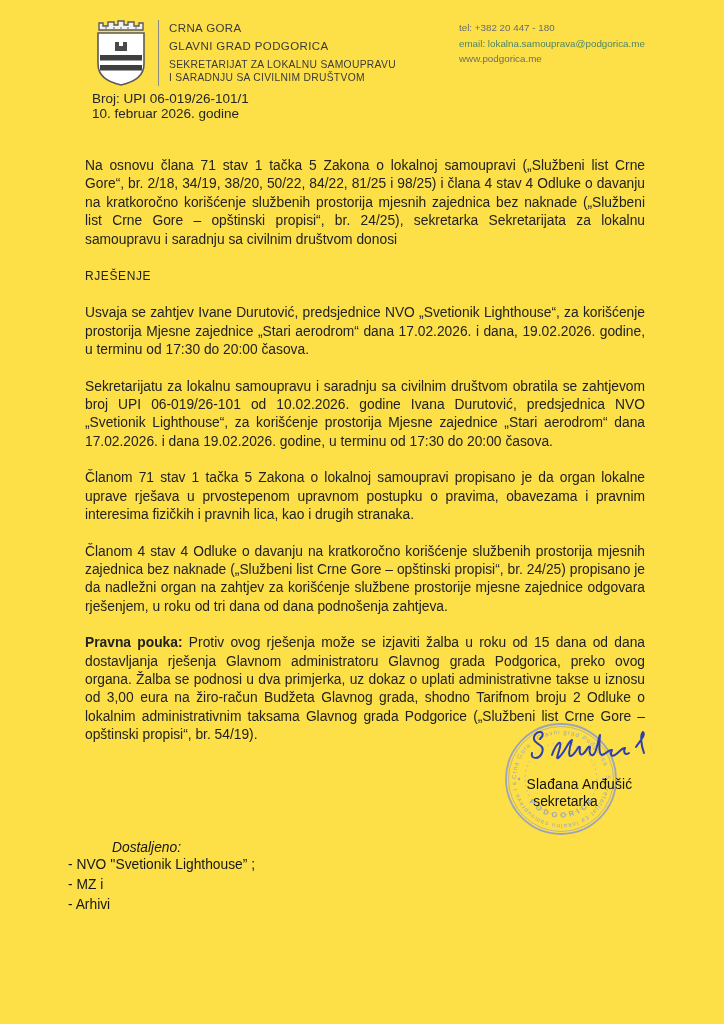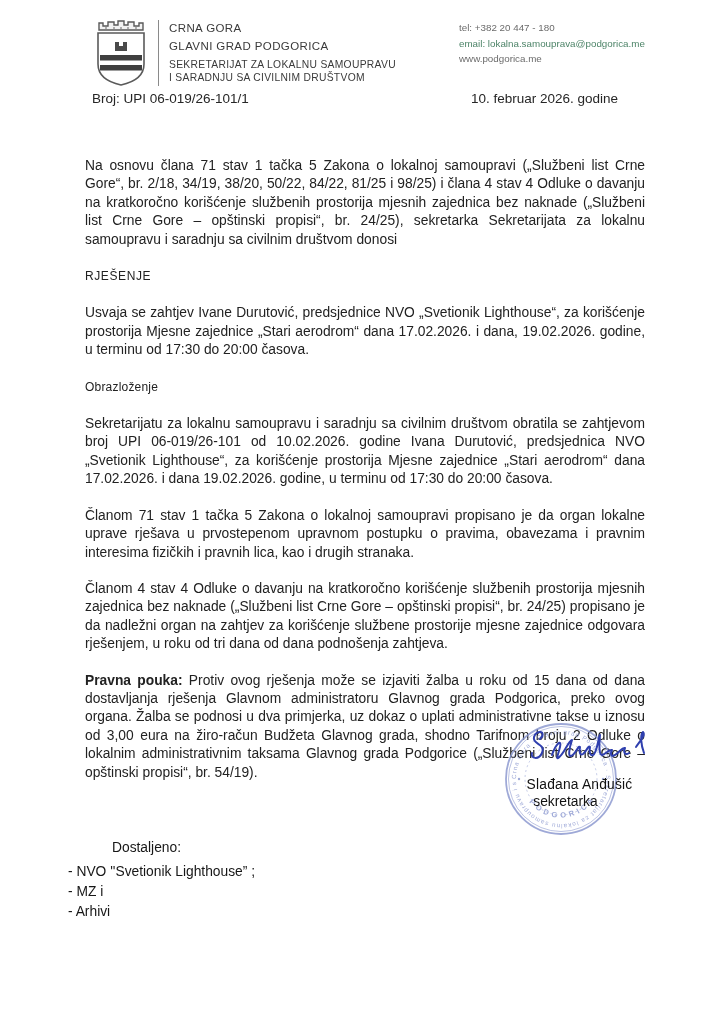--- a/index.html
+++ b/index.html
@@ -1,20 +1,20 @@
 <!DOCTYPE html>
 <html><head>
 <meta charset="utf-8">
 <style>
   html, body { margin: 0; padding: 0; background: #e8e8e8; }
   .page {
     position: relative;
     width: 724px; height: 1024px;
     margin: 0 auto;
-    background: #ffffff;
+    background: #fde047;
     font-family: "Liberation Sans", sans-serif;
     color: #1f1f1f;
     overflow: hidden;
   }
 
   
   .header {
     position: absolute; left: 92px; top: 18px; right: 30px;
     display: flex; align-items: flex-start;
   }
@@ -28,21 +28,21 @@
   .org-line-sm { font-size: 10.3px; letter-spacing: .3px; color: #3a3a3a; line-height: 13px; }
   .org-dept { margin-top: 3px; }
   .contact-block { margin-left: auto; padding-top: 2px; width: 235px; }
   .contact-line { font-size: 9.8px; color: #6b6b6b; line-height: 15.5px; }
   .contact-email { color: #4d8468; }
 
   
   .ref-row {
     position: absolute; left: 92px; top: 91px; right: 68px;
     display: flex; justify-content: space-between;
-    font-size: 13.5px; color: #262626;
+    font-size: 13.5px; color: #262626; flex-direction: column;
   }
   .ref-date { margin-right: 38px; }
 
   
   .content {
     position: absolute; left: 85px; top: 141px; width: 560px;
     font-size: 13.8px; line-height: 18.4px; color: #222;
   }
   .par { text-align: justify; margin: 16px 0 18px 0; }
   .heading-center {
@@ -66,21 +66,21 @@
     position: absolute; left: 0; top: 64px; width: 100%;
     font-size: 13.8px; color: #111; letter-spacing: .2px;
   }
   .sig-title {
     position: absolute; left: -14px; top: 81px; width: 100%;
     font-size: 13.8px; color: #111;
   }
 
   
   .distribution { position: absolute; left: 68px; top: 840px; font-size: 13.8px; color: #171717; }
-  .dist-heading { margin-left: 44px; margin-bottom: 7px; }
+  .dist-heading { margin-left: 44px; margin-bottom: 0; font-style: italic; }
   .dist-item { line-height: 20px; }
 </style>
 </head>
 <body>
 
 <div class="page">
 
   <div class="header">
     <div class="logo-box">
       <svg viewBox="0 0 58 70" width="58" height="70">
@@ -119,21 +119,20 @@
     <span class="ref-date">10. februar 2026. godine</span>
   </div>
 
   <div class="content">
     <p class="par">Na osnovu člana 71 stav 1 tačka 5 Zakona o lokalnoj samoupravi („Službeni list Crne Gore“, br. 2/18, 34/19, 38/20, 50/22, 84/22, 81/25 i 98/25) i člana 4 stav 4 Odluke o davanju na kratkoročno korišćenje službenih prostorija mjesnih zajednica bez naknade („Službeni list Crne Gore – opštinski propisi“, br. 24/25), sekretarka Sekretarijata za lokalnu samoupravu i saradnju sa civilnim društvom donosi</p>
 
     <div class="heading-center">RJEŠENJE</div>
 
     <p class="par">Usvaja se zahtjev Ivane Durutović, predsjednice NVO „Svetionik Lighthouse“, za korišćenje prostorija Mjesne zajednice „Stari aerodrom“ dana 17.02.2026. i dana, 19.02.2026. godine, u terminu od 17:30 do 20:00 časova.</p>
 
-    <div class="heading-center heading-obrazlozenje">Obrazloženje</div>
 
     <p class="par">Sekretarijatu za lokalnu samoupravu i saradnju sa civilnim društvom obratila se zahtjevom broj UPI 06-019/26-101 od 10.02.2026. godine Ivana Durutović, predsjednica NVO „Svetionik Lighthouse“, za korišćenje prostorija Mjesne zajednice „Stari aerodrom“ dana 17.02.2026. i dana 19.02.2026. godine, u terminu od 17:30 do 20:00 časova.</p>
     <p class="par">Članom 71 stav 1 tačka 5 Zakona o lokalnoj samoupravi propisano je da organ lokalne uprave rješava u prvostepenom upravnom postupku o pravima, obavezama i pravnim interesima fizičkih i pravnih lica, kao i drugih stranaka.</p>
     <p class="par">Članom 4 stav 4 Odluke o davanju na kratkoročno korišćenje službenih prostorija mjesnih zajednica bez naknade („Službeni list Crne Gore – opštinski propisi“, br. 24/25) propisano je da nadležni organ na zahtjev za korišćenje službene prostorije mjesne zajednice odgovara rješenjem, u roku od tri dana od dana podnošenja zahtjeva.</p>
 
     <p class="par"><span class="bold">Pravna pouka:</span><span> Protiv ovog rješenja može se izjaviti žalba u roku od 15 dana od dana dostavljanja rješenja Glavnom administratoru Glavnog grada Podgorica, preko ovog organa. Žalba se podnosi u dva primjerka, uz dokaz o uplati administrativne takse u iznosu od 3,00 eura na žiro-račun Budžeta Glavnog grada, shodno Tarifnom broju 2 Odluke o lokalnim administrativnim taksama Glavnog grada Podgorice („Službeni list Crne Gore – opštinski propisi“, br. 54/19).</span></p>
   </div>
 
   <div class="sig-block">
     <svg class="stamp" viewBox="0 0 116 116">

